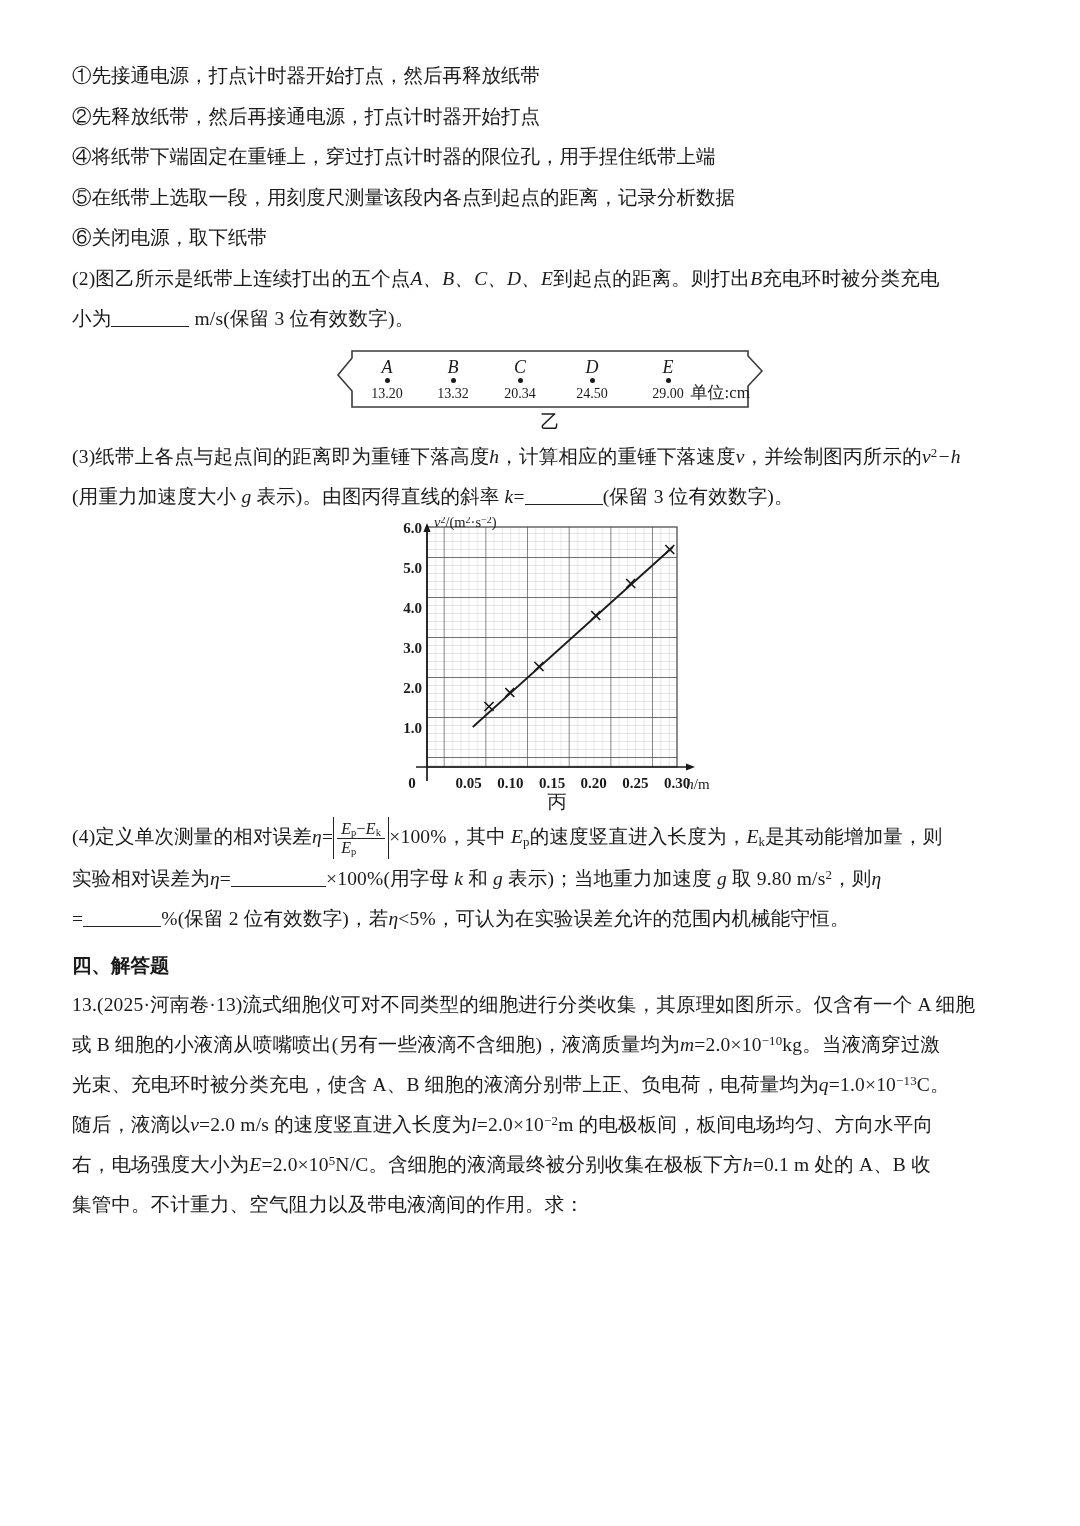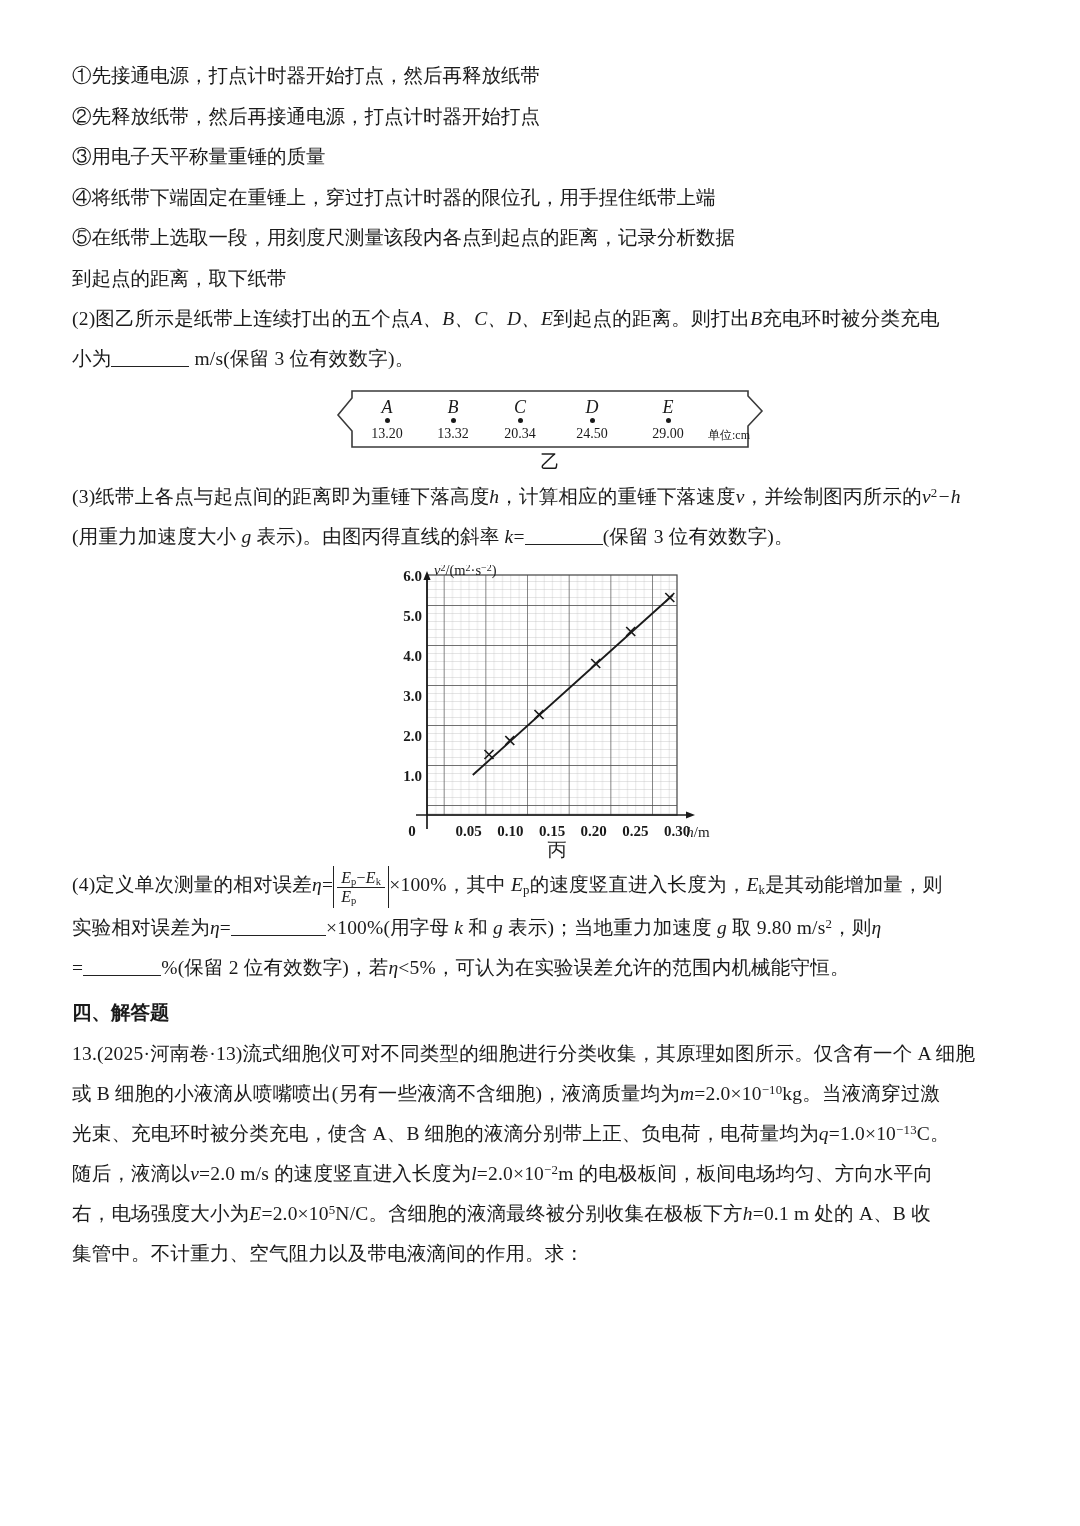--- a/index.html
+++ b/index.html
@@ -51,21 +51,21 @@
   .b-md { width: 78px; }
   .b-lg { width: 95px; }
   sup, sub {
     font-size: 0.66em;
     line-height: 0;
   }
   sub { vertical-align: -0.22em; }
   sup { vertical-align: 0.50em; }
 
   .heading {
-    font-family: Liberation Mono, monospace;
+    font-family: Liberation Sans, sans-serif;
     font-weight: bold;
     font-size: 19.5px;
     line-height: 40px;
   }
 
   
   .frac {
     display: inline-flex;
     flex-direction: column;
     vertical-align: middle;
@@ -130,30 +130,30 @@
     border-radius: 50%;
     margin: 2px auto 1px auto;
   }
   .tp .val {
     display: block;
     font-size: 14px;
     line-height: 19px;
   }
   .tape-unit {
     position: absolute;
-    font-size: 12px;
+    font-size: 17px;
     right: 20px;
     bottom: 9px;
   }
 
   
   .fig-graph {
     position: relative;
     height: 300px;
-    margin-top: 8px;
+    margin-top: 0;
   }
   .graph-box {
     position: absolute;
     left: 330px;
     top: 0;
     width: 310px;
     height: 290px;
   }
   .graph-caption {
     position: absolute;
@@ -169,24 +169,23 @@
 </style>
 </head>
 <body>
 
 <div class="page">
   <div class="content">
 
     <div>
       <div class="step">①先接通电源，打点计时器开始打点，然后再释放纸带</div>
       <div class="step">②先释放纸带，然后再接通电源，打点计时器开始打点</div>
-      <div class="step">③用电子天平称量重锤的质量</div>
       <div class="step">④将纸带下端固定在重锤上，穿过打点计时器的限位孔，用手捏住纸带上端</div>
       <div class="step">⑤在纸带上选取一段，用刻度尺测量该段内各点到起点的距离，记录分析数据</div>
-      <div class="step">到起点的距离，取下纸带</div>
+      <div class="step">⑥关闭电源，取下纸带</div>
     </div>
 
     <div>
       <div class="line"><span>(2)图乙所示是纸带上连续打出的五个点</span><span class="it">A、B、C、D、E</span><span>到起点的距离。则打出</span><span class="it">B</span><span>充电环时被分类充电</span></div>
       <div class="line"><span>小为</span><span class="blank b-md"></span> <span>m/s(保留 3 位有效数字)。</span></div>
     </div>
 
     <div class="fig-tape">
       <div class="tape-wrap">
         <svg width="440" height="68" viewBox="0 0 440 68">

